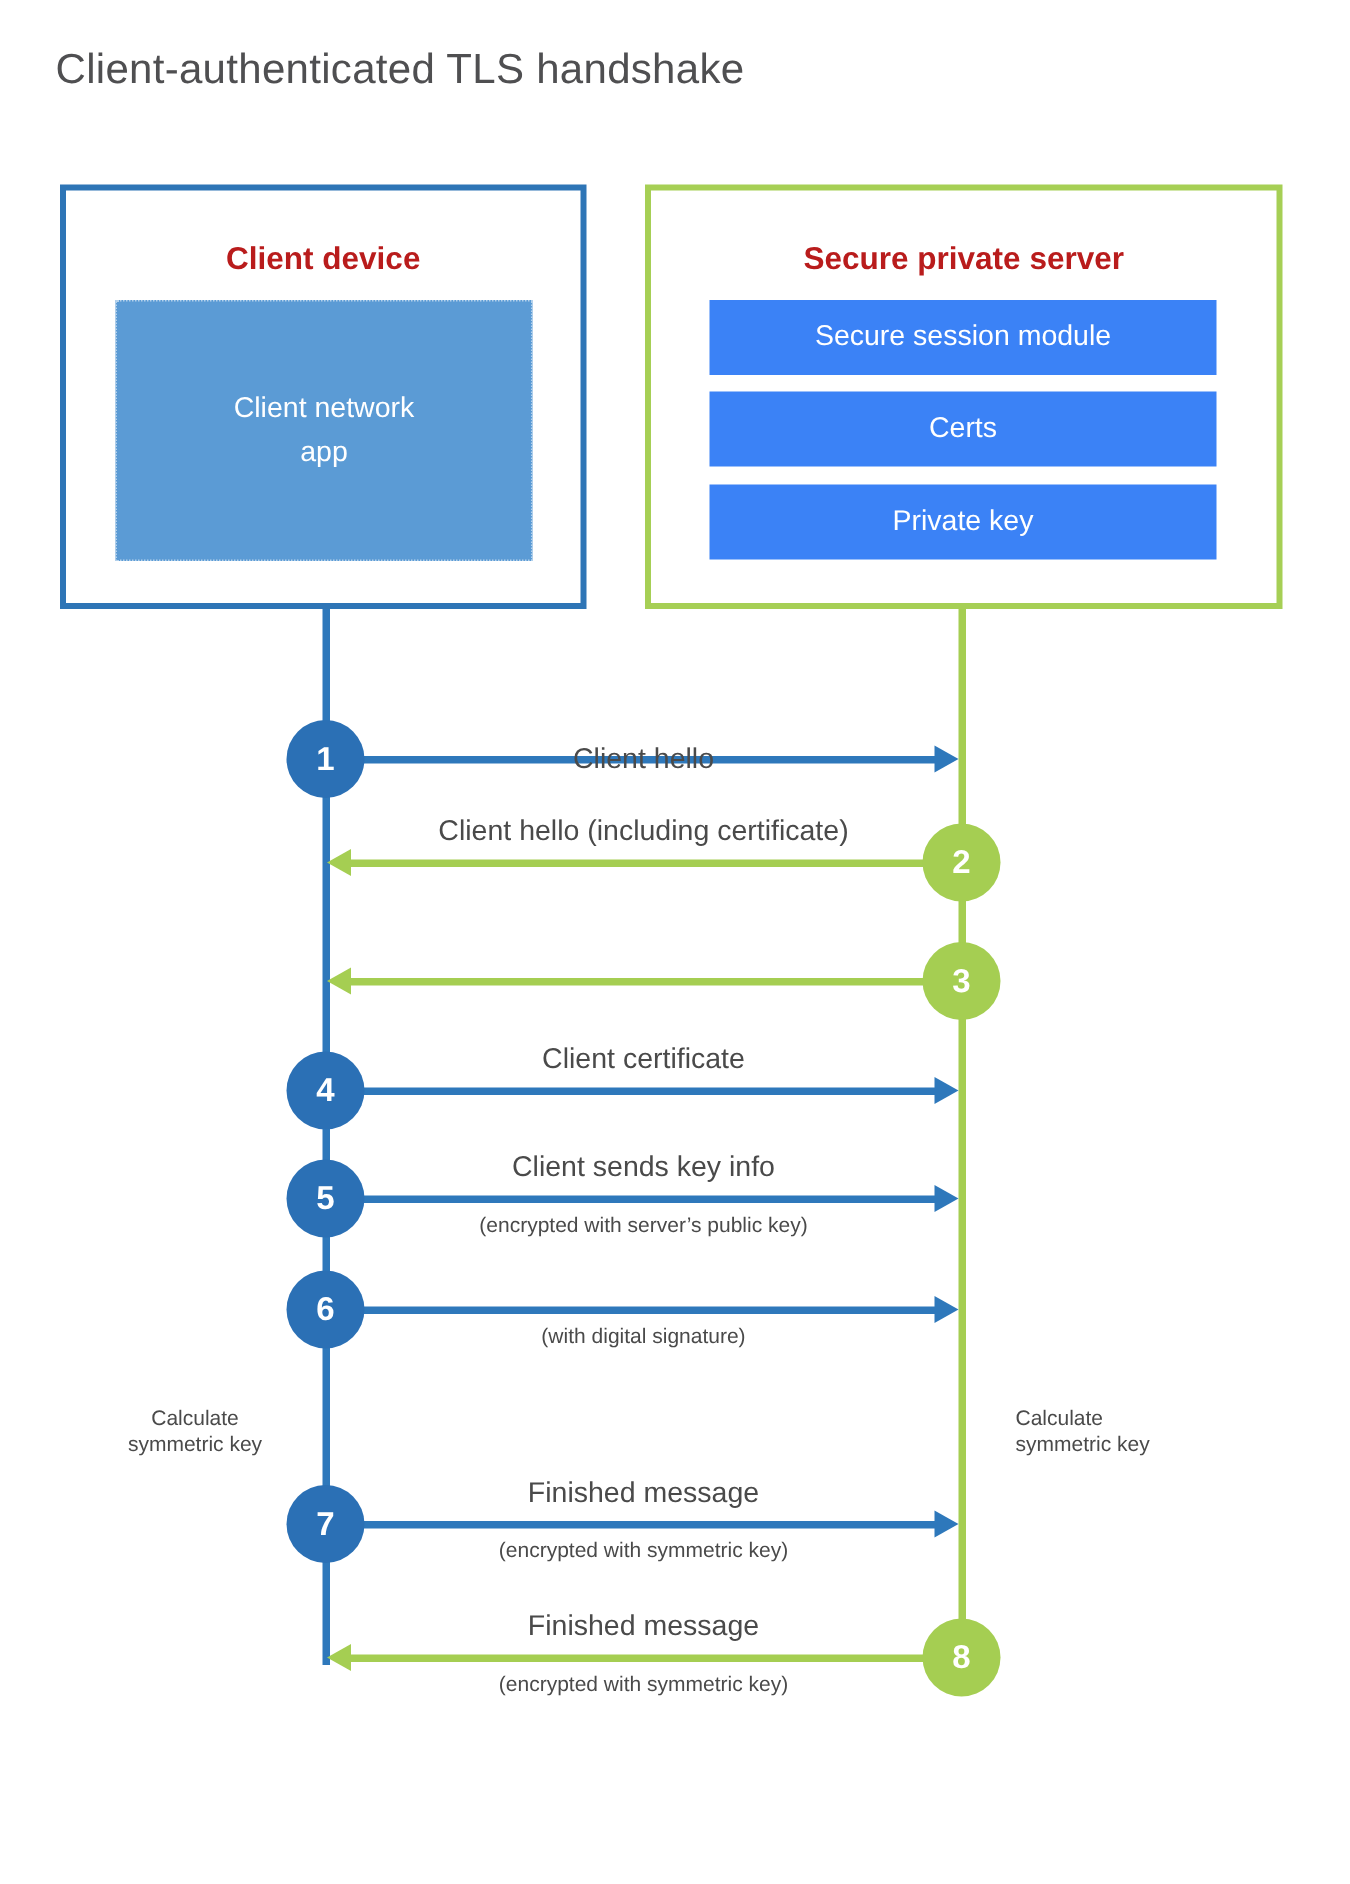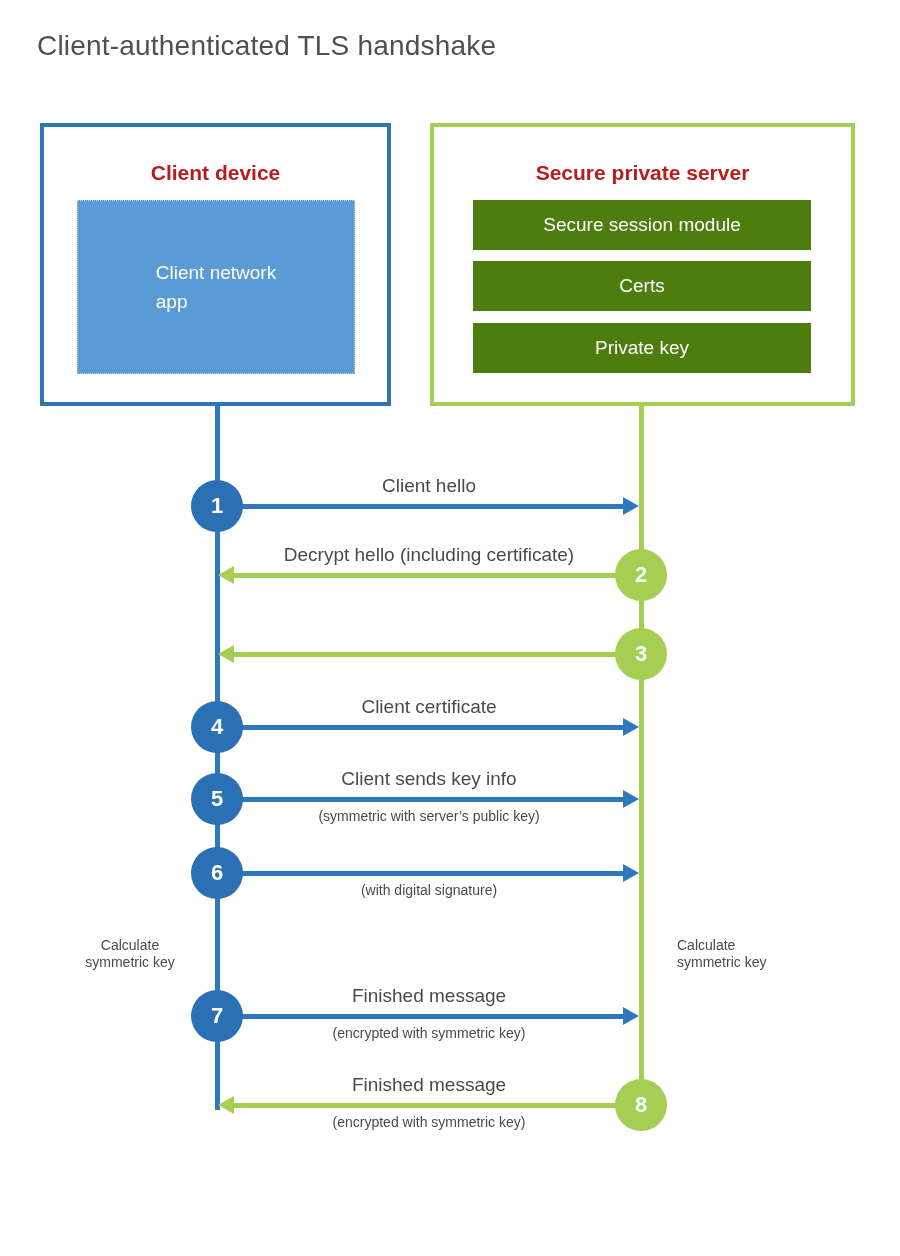--- a/index.html
+++ b/index.html
@@ -14,24 +14,24 @@
   .actor-box { position:absolute; top:123px; height:283px; background:#ffffff; z-index:2; }
   .actor-box.client { left:40px; width:351px; border:4px solid #2e75b6; }
   .actor-box.server { left:430px; width:425px; border:4px solid #a6cf55; }
   .actor-title { position:absolute; top:148px; text-align:center; font-size:21px; font-weight:700;
                  color:#b91c1c; z-index:3;margin-top:13px; }
   .actor-title.client { left:40px; width:351px; }
   .actor-title.server { left:430px; width:425px; }
 
   .app-box { position:absolute; left:77px; top:200px; width:278px; height:174px; background:#5b9bd5;
              border:1px dotted #b5d2ec; display:flex; align-items:center; justify-content:center;
-             text-align:left; color:#ffffff; font-size:19px; line-height:1.55;
+             text-align:center; color:#ffffff; font-size:19px; line-height:1.55;
              white-space:pre-line; z-index:3; }
 
-  .server-bar { position:absolute; left:473px; width:338px; height:50px; background:#4d7c0f;
+  .server-bar { position:absolute; left:473px; width:338px; height:50px; background:#3b82f6;
                 display:flex; align-items:center; justify-content:center; color:#ffffff;
                 font-size:19px; z-index:3; }
 
   
   .lifeline { position:absolute; width:5px; z-index:1; }
   .lifeline.blue  { left:215px; top:405px; height:705px; background:#2e78bb; }
   .lifeline.green { left:639px; top:405px; height:700px; background:#a5ce52; }
 
   
   .circle { position:absolute; width:52px; height:52px; border-radius:50%; color:#ffffff;
@@ -76,28 +76,28 @@
 
   <div class="actor-box server"></div>
   <div class="actor-title server">Secure private server</div>
   <div class="server-bar" style="top:200px;">Secure session module</div>
   <div class="server-bar" style="top:323px;">Private key</div>
   <div class="server-bar" style="top:261px;">Certs</div>
 
   <div class="lifeline blue"></div>
   <div class="lifeline green"></div>
 
-  <div class="msg-label" style="top:475px;">Client hello</div>
+  <div class="msg-label" style="top:496px;">Client hello</div>
   <div class="hline blue" style="top:504px;"></div>
   <div class="ah right" style="top:497px;"></div>
   <div class="circle blue" style="top:480px;">
       <span>1</span>
     </div>
 
-  <div class="msg-label" style="top:544px;">Decrypt hello (including certificate)</div>
+  <div class="msg-label" style="top:544px;">Client hello (including certificate)</div>
   <div class="hline green" style="top:573px;"></div>
   <div class="ah left" style="top:566px;"></div>
   <div class="circle green" style="top:549px;">
       <span>2</span>
     </div>
 
   <div class="hline green" style="top:652px;"></div>
   <div class="ah left" style="top:645px;"></div>
   <div class="circle green" style="top:628px;">
       <span>3</span>
@@ -109,21 +109,21 @@
   <div class="circle blue" style="top:701px;">
       <span>4</span>
     </div>
 
   <div class="msg-label" style="top:768px;">Client sends key info</div>
   <div class="hline blue" style="top:797px;"></div>
   <div class="ah right" style="top:790px;"></div>
   <div class="circle blue" style="top:773px;">
       <span>5</span>
     </div>
-  <div class="msg-sub" style="top:808px;">(symmetric with server’s public key)</div>
+  <div class="msg-sub" style="top:808px;">(encrypted with server’s public key)</div>
 
   <div class="hline blue" style="top:871px;"></div>
   <div class="ah right" style="top:864px;"></div>
   <div class="circle blue" style="top:847px;">
       <span>6</span>
     </div>
   <div class="msg-sub" style="top:882px;">(with digital signature)</div>
 
   <div class="note calc-left">Calculate
 symmetric key</div>

